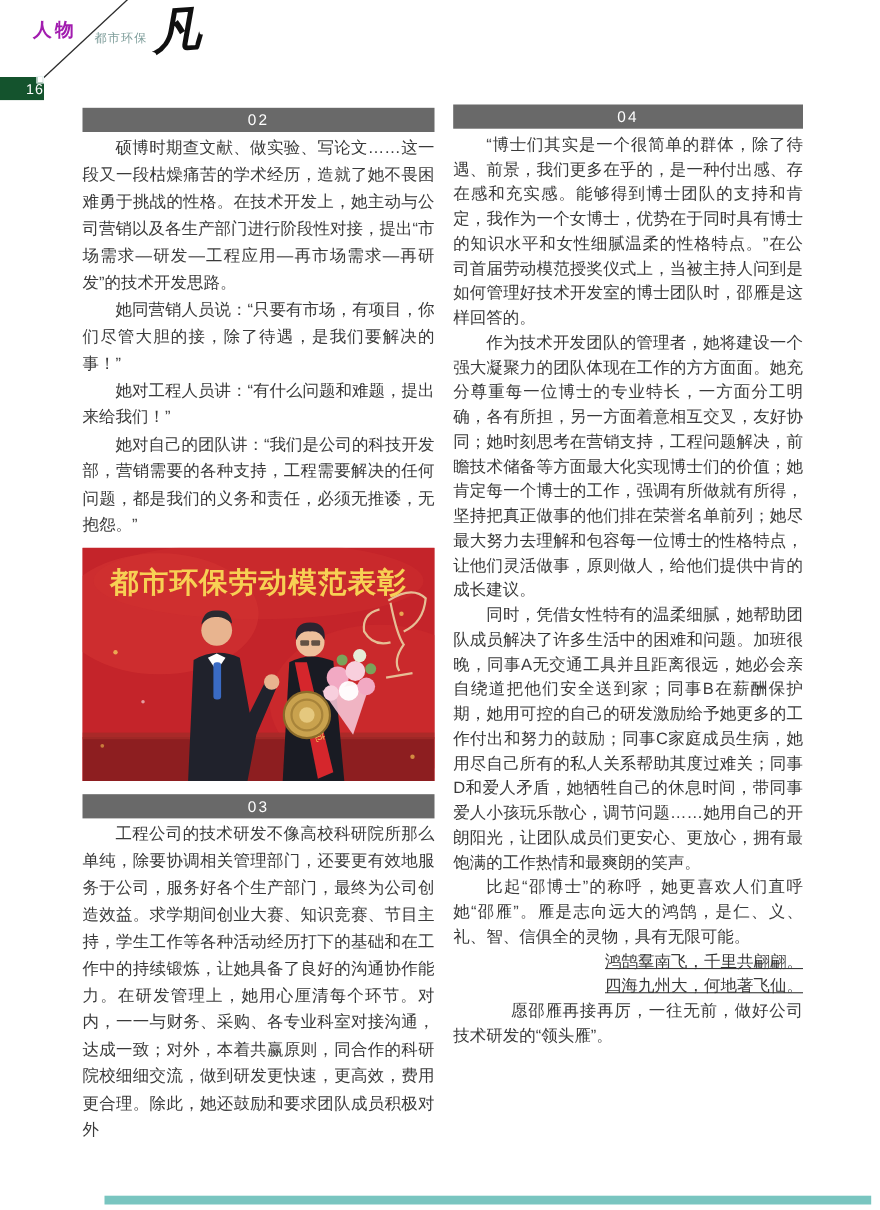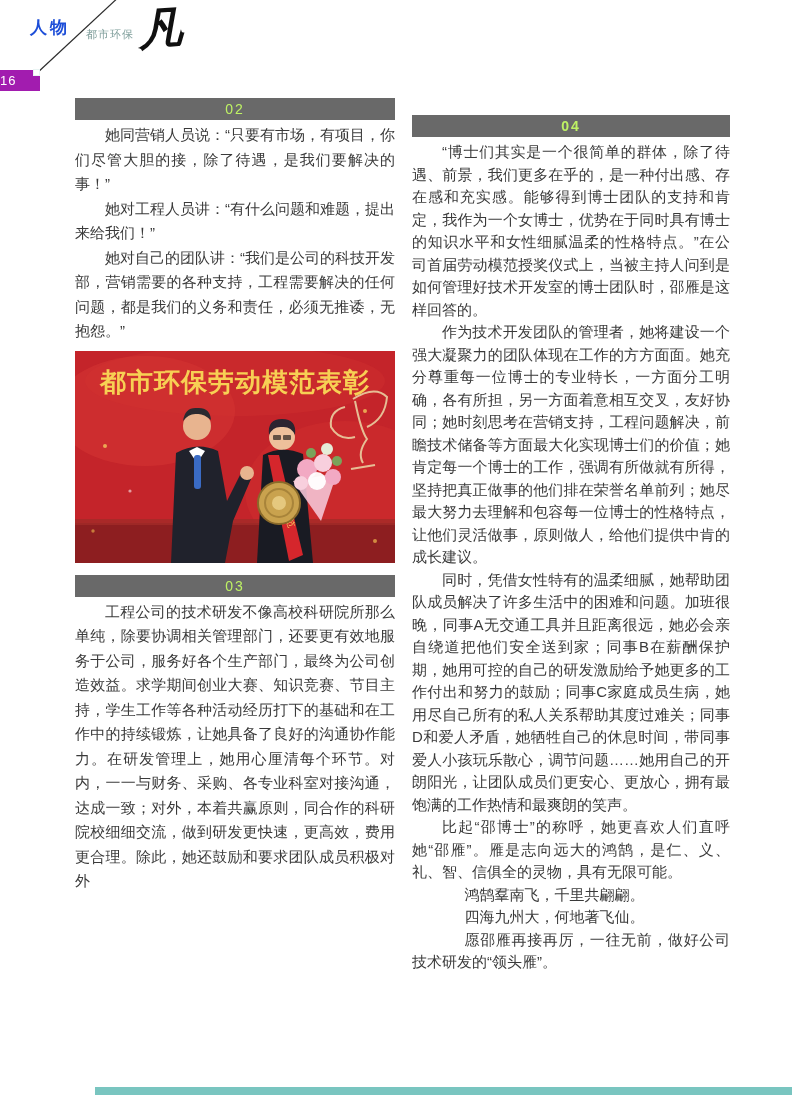--- a/index.html
+++ b/index.html
@@ -2,43 +2,43 @@
 <html><head>
 <meta charset="utf-8">
 <style>
   html,body{margin:0;padding:0;}
   body{
     width:800px;height:1100px;position:relative;background:#ffffff;overflow:hidden;
     font-family:"Liberation Sans","DejaVu Sans",sans-serif;color:#333;
   }
   
   .m-label{position:absolute;left:30px;top:16px;font-size:17px;font-weight:bold;
-    color:#1d4ed8;letter-spacing:3px;}
+    color:#a21caf;letter-spacing:3px;}
   .m-line{position:absolute;left:0;top:0;}
   .m-logo-text{position:absolute;left:86px;top:27px;font-size:11px;color:#7f9e9b;
     letter-spacing:1px;}
   .m-glyph{position:absolute;left:138px;top:4px;font-size:44px;line-height:50px;
     color:#101010;font-family:"DejaVu Serif","Liberation Serif",serif;font-style:italic;
     font-weight:bold;transform:rotate(-4deg);}
-  .pagenum{position:absolute;left:0;top:70px;width:40px;height:21px;background:#a21caf;
-    color:#fff;font-size:13px;line-height:21px;text-align:left;letter-spacing:1px;}
+  .pagenum{position:absolute;left:0;top:70px;width:40px;height:21px;background:#14532d;
+    color:#fff;font-size:13px;line-height:21px;text-align:right;letter-spacing:1px;}
   .notch{position:absolute;left:34px;top:70px;width:5px;height:5px;background:#fff;
     outline:1px solid #e9f4f3;}
   
   .col{position:absolute;text-align:justify;color:#3a3a3a;}
   .col p{margin:0;text-indent:2em;}
   .col p.noindent{text-indent:0;}
-  .col p.poem{text-indent:3.5em;text-align:left;}
+  .col p.poem{text-indent:3.5em;text-align:right;text-decoration:underline;}
   .col p.closing{text-indent:3.5em;}
   .col-left{left:75px;top:98px;width:320px;font-size:15px;line-height:24.5px;}
   .col-right{left:412px;top:95px;width:318px;font-size:15px;line-height:22.5px;}
-  .sec-bar{height:22px;background:#696969;color:#bef264;font-size:14px;line-height:22px;
+  .sec-bar{height:22px;background:#696969;color:#ffffff;font-size:14px;line-height:22px;
     text-align:center;letter-spacing:2px;margin-bottom:3px;}
   .sec-bar.later{margin-top:12px;}
-  .col-right .sec-bar{margin-top:20px;margin-bottom:4px;font-weight:bold;}
+  .col-right .sec-bar{margin-top:0;margin-bottom:4px;}
   
   .photo{width:320px;height:212px;margin:7px 0 0 0;position:relative;background:#c4242a;}
   
   .footer-bar{position:absolute;left:95px;top:1087px;width:697px;height:8px;background:#79c5c0;}
 </style>
 </head>
 <body>
 
 <div class="m-label">人物</div>
 
@@ -49,20 +49,21 @@
 <div class="m-logo-text">都市环保</div>
 <div class="m-glyph">凡</div>
 
 <div class="pagenum">16</div>
 <div class="notch"></div>
 
 <div class="col col-left">
 
   <div class="sec-bar">02</div>
 
+  <p>硕博时期查文献、做实验、写论文……这一段又一段枯燥痛苦的学术经历，造就了她不畏困难勇于挑战的性格。在技术开发上，她主动与公司营销以及各生产部门进行阶段性对接，提出“市场需求—研发—工程应用—再市场需求—再研发”的技术开发思路。</p>
   <p>她同营销人员说：“只要有市场，有项目，你们尽管大胆的接，除了待遇，是我们要解决的事！”</p>
   <p>她对工程人员讲：“有什么问题和难题，提出来给我们！”</p>
   <p>她对自己的团队讲：“我们是公司的科技开发部，营销需要的各种支持，工程需要解决的任何问题，都是我们的义务和责任，必须无推诿，无抱怨。”</p>
 
   <div class="photo">
     <svg width="320" height="212" viewBox="0 0 320 212">
 
       <rect x="0" y="0" width="320" height="212" fill="#c4242a"></rect>
       <ellipse cx="70" cy="60" rx="90" ry="55" fill="#d93a35" opacity="0.45"></ellipse>
       <ellipse cx="270" cy="140" rx="100" ry="70" fill="#d02e2e" opacity="0.5"></ellipse>

